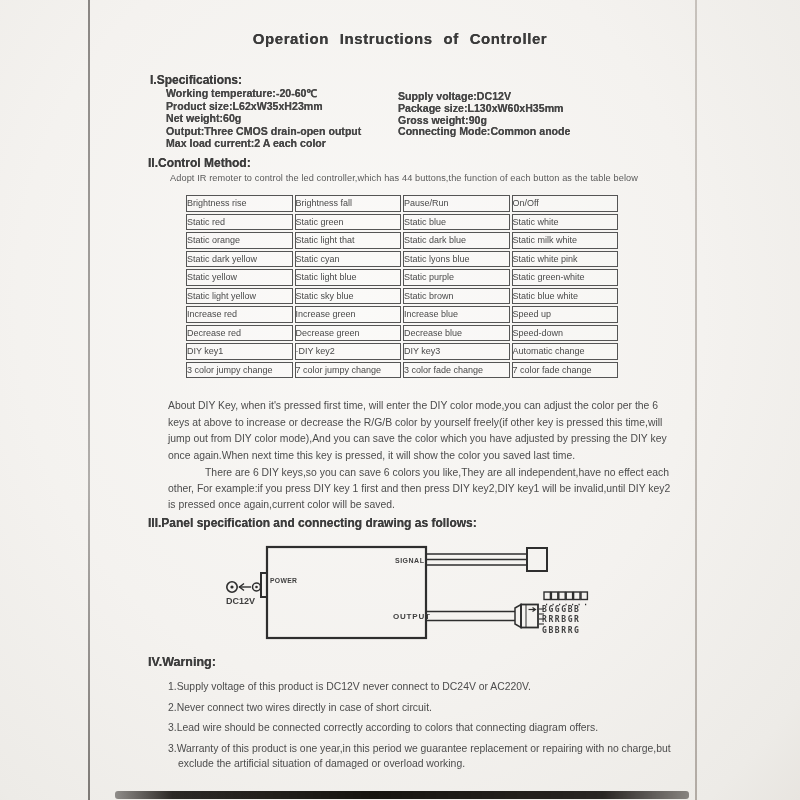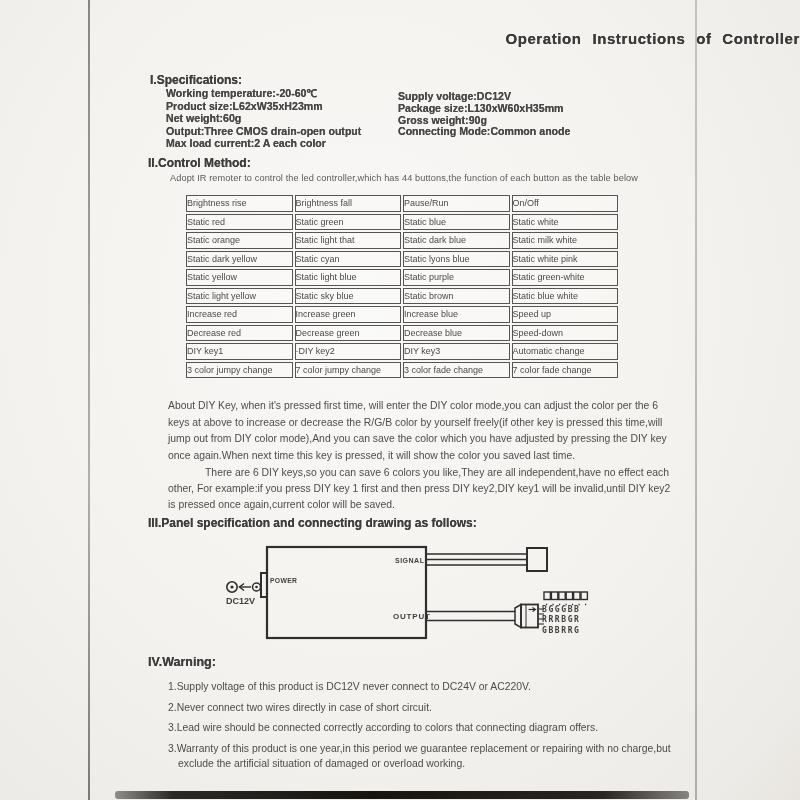--- a/index.html
+++ b/index.html
@@ -14,21 +14,21 @@
     color:#454545;
   }
   .edge{position:absolute;top:0;bottom:0;}
   .edge.left{left:88px;width:2px;background:linear-gradient(to bottom, rgba(50,45,42,.55), rgba(50,45,42,.35) 60%, rgba(50,45,42,.6));}
   .edge.right{left:695px;width:1.5px;background:linear-gradient(to bottom, rgba(120,108,98,.35), rgba(120,108,98,.5));}
 
   .abs{position:absolute;}
   .scanny{text-shadow:0 0 .5px currentColor;}
 
   .title{
-    left:0;right:0;top:30px;text-align:right;
+    left:0;right:0;top:30px;text-align:center;
     font-size:15px;font-weight:bold;color:#3b3b3b;
     letter-spacing:.6px;word-spacing:6px;
   }
   .h{font-weight:bold;color:#3d3d3d;font-size:12px;}
   .spec-left{left:166px;top:87px;font-size:10.6px;font-weight:bold;color:#474747;line-height:12.6px;}
   .spec-right{left:398px;top:91px;font-size:10.6px;font-weight:bold;color:#474747;line-height:11.8px;}
   .intro{left:170px;top:173px;font-size:9.2px;color:#5a5a5a;letter-spacing:.1px;text-align:center;}
 
   table.keys{
     position:absolute;left:184px;top:193px;width:436px;

